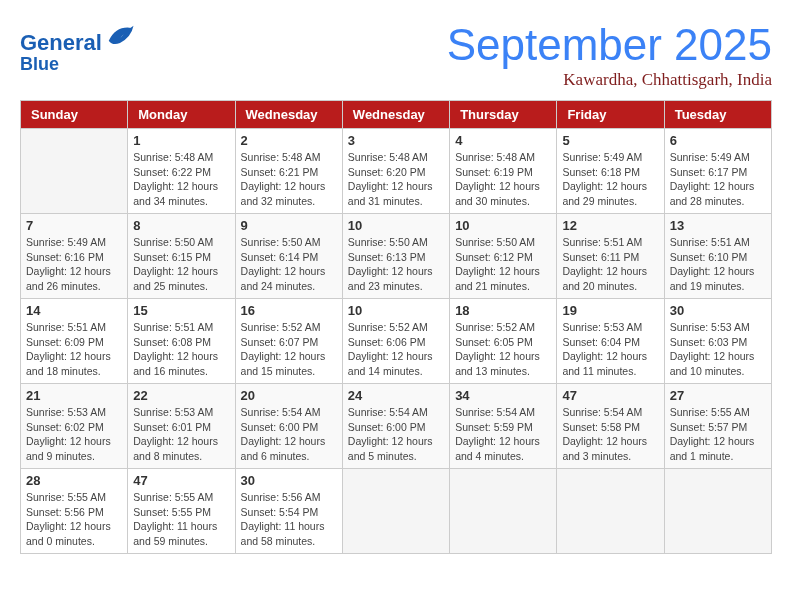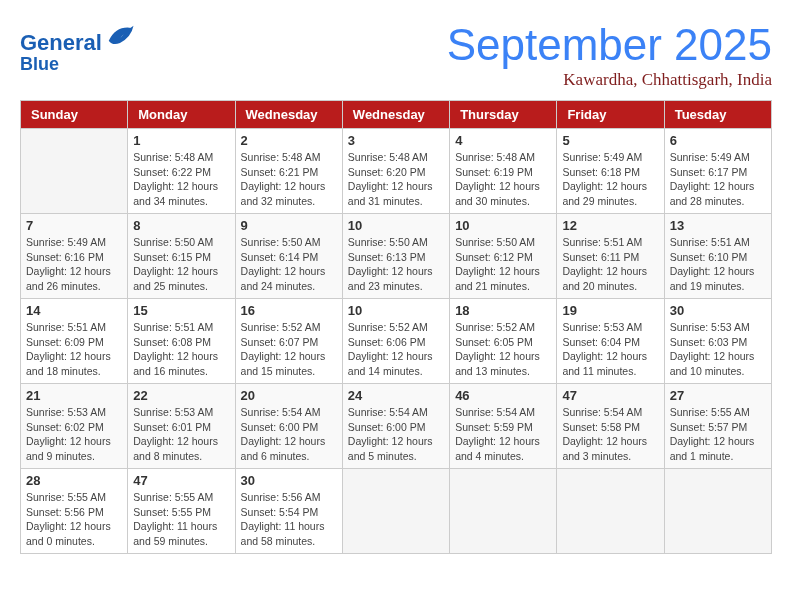--- a/index.html
+++ b/index.html
@@ -221,21 +221,21 @@
         </td>
         <td>
           <div class="day-number">20</div>
           <div class="day-info">Sunrise: 5:54 AM<br>Sunset: 6:00 PM<br>Daylight: 12 hours<br>and 6 minutes.</div>
         </td>
         <td>
           <div class="day-number">24</div>
           <div class="day-info">Sunrise: 5:54 AM<br>Sunset: 6:00 PM<br>Daylight: 12 hours<br>and 5 minutes.</div>
         </td>
         <td>
-          <div class="day-number">46</div>
+          <div class="day-number">34</div>
           <div class="day-info">Sunrise: 5:54 AM<br>Sunset: 5:59 PM<br>Daylight: 12 hours<br>and 4 minutes.</div>
         </td>
         <td>
           <div class="day-number">47</div>
           <div class="day-info">Sunrise: 5:54 AM<br>Sunset: 5:58 PM<br>Daylight: 12 hours<br>and 3 minutes.</div>
         </td>
         <td>
           <div class="day-number">27</div>
           <div class="day-info">Sunrise: 5:55 AM<br>Sunset: 5:57 PM<br>Daylight: 12 hours<br>and 1 minute.</div>
         </td>

